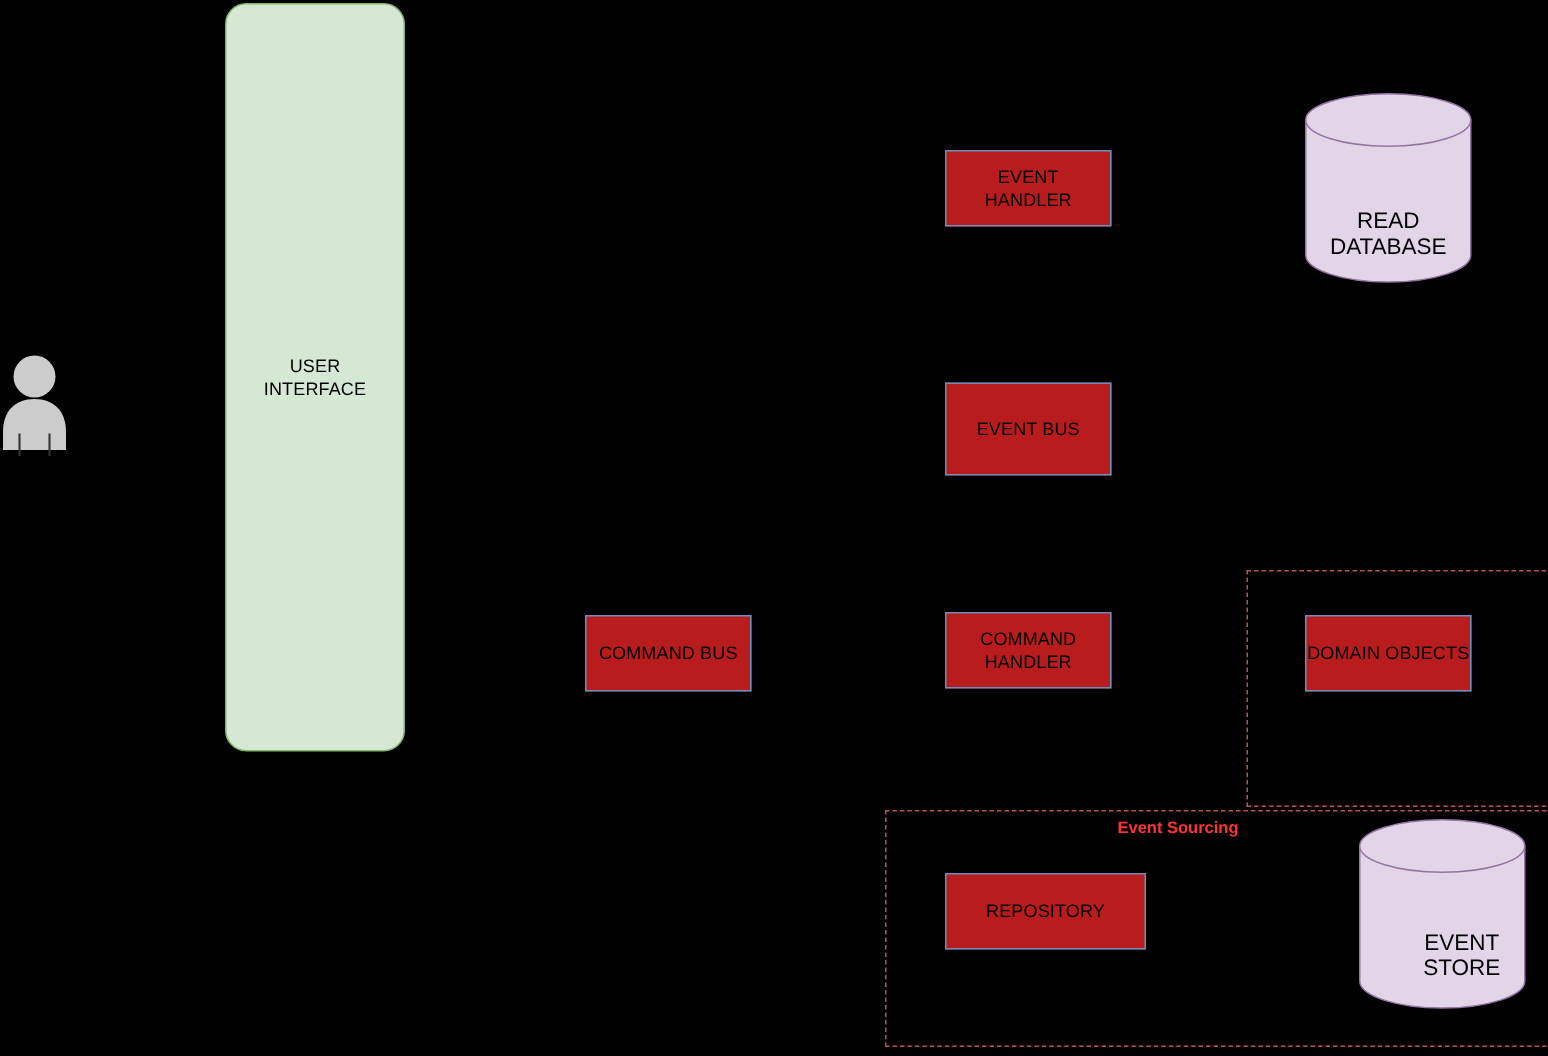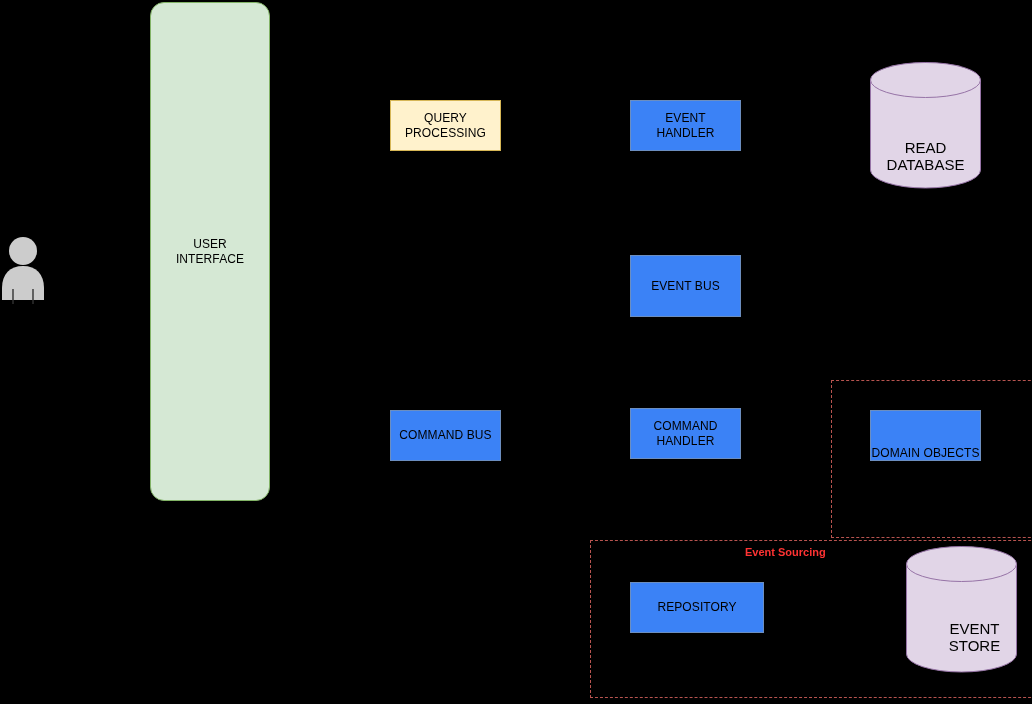--- a/index.html
+++ b/index.html
@@ -31,21 +31,21 @@
     white-space: pre-line;
   }
   
   .ui-box {
     background: #d5e8d4;
     border: 1px solid #82b366;
     border-radius: 14px;
   }
   
   .box-blue {
-    background: #3b82f6;
+    background: #b91c1c;
     border: 1px solid #6c8ebf;
   }
   .box-cream {
     background: #fff2cc;
     border: 1px solid #d6b656;
   }
   
   .cylinder {
     position: absolute;
   }
@@ -110,24 +110,20 @@
 
   <div class="dashed-region" style="left:590px; top:540px; width:461px; height:158px;"></div>
 
   <div class="region-label" style="left:745px; top:546px;">Event Sourcing</div>
 
   <div class="node ui-box" style="left:150px; top:2px; width:120px; height:499px;">
     <span>USER
 INTERFACE</span>
   </div>
 
-  <div class="node box-cream" style="left:390px; top:100px; width:111px; height:51px;">
-    <span>QUERY
-PROCESSING</span>
-  </div>
 
   <div class="node box-blue" style="left:630px; top:100px; width:111px; height:51px;">
     <span>EVENT
 HANDLER</span>
   </div>
 
   <div class="cylinder" style="left:870px; top:62px; width:111px; height:126px;">
     <svg width="111" height="126" viewBox="0 0 111 126">
       <path d="M0.5 18 L0.5 108 A 55 18 0 0 0 110.5 108 L110.5 18 Z" fill="#e1d5e7" stroke="#9673a6" stroke-width="1"></path>
       <ellipse cx="55.5" cy="18" rx="55" ry="17.5" fill="#e1d5e7" stroke="#9673a6" stroke-width="1"></ellipse>
@@ -141,21 +137,21 @@
 
   <div class="node box-blue" style="left:390px; top:410px; width:111px; height:51px;">
     <span>COMMAND BUS</span>
   </div>
 
   <div class="node box-blue" style="left:630px; top:408px; width:111px; height:51px;">
     <span>COMMAND
 HANDLER</span>
   </div>
 
-  <div class="node box-blue" style="left:870px; top:410px; width:111px; height:51px;align-items:flex-end;">
+  <div class="node box-blue" style="left:870px; top:410px; width:111px; height:51px;">
     <span>DOMAIN OBJECTS</span>
   </div>
 
   <div class="node box-blue" style="left:630px; top:582px; width:134px; height:51px;">
     <span>REPOSITORY</span>
   </div>
 
   <div class="cylinder" style="left:906px; top:546px; width:101px; height:126px;">
     <svg width="111" height="126" viewBox="0 0 111 126">
       <path d="M0.5 18 L0.5 108 A 55 18 0 0 0 110.5 108 L110.5 18 Z" fill="#e1d5e7" stroke="#9673a6" stroke-width="1"></path>

